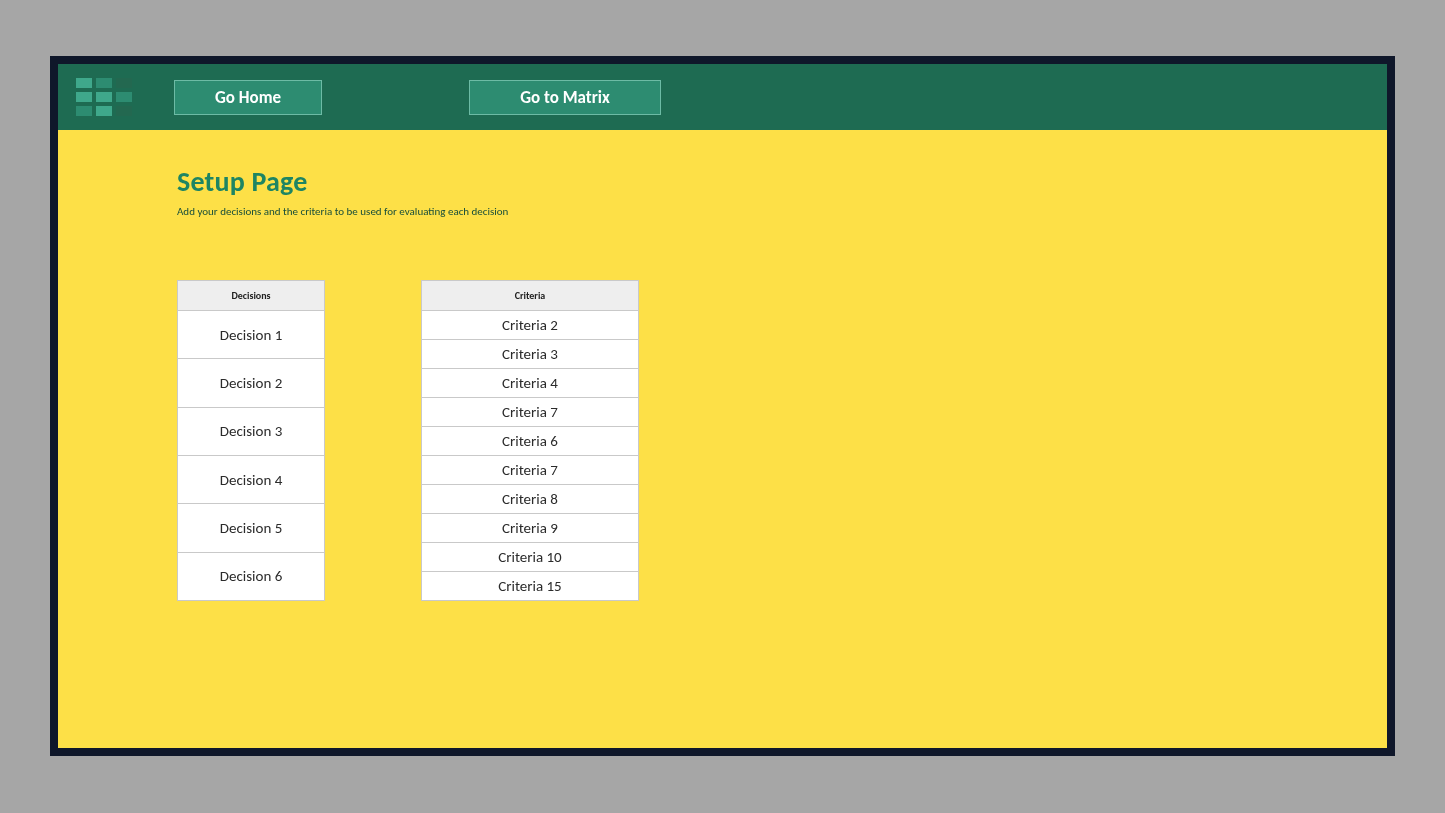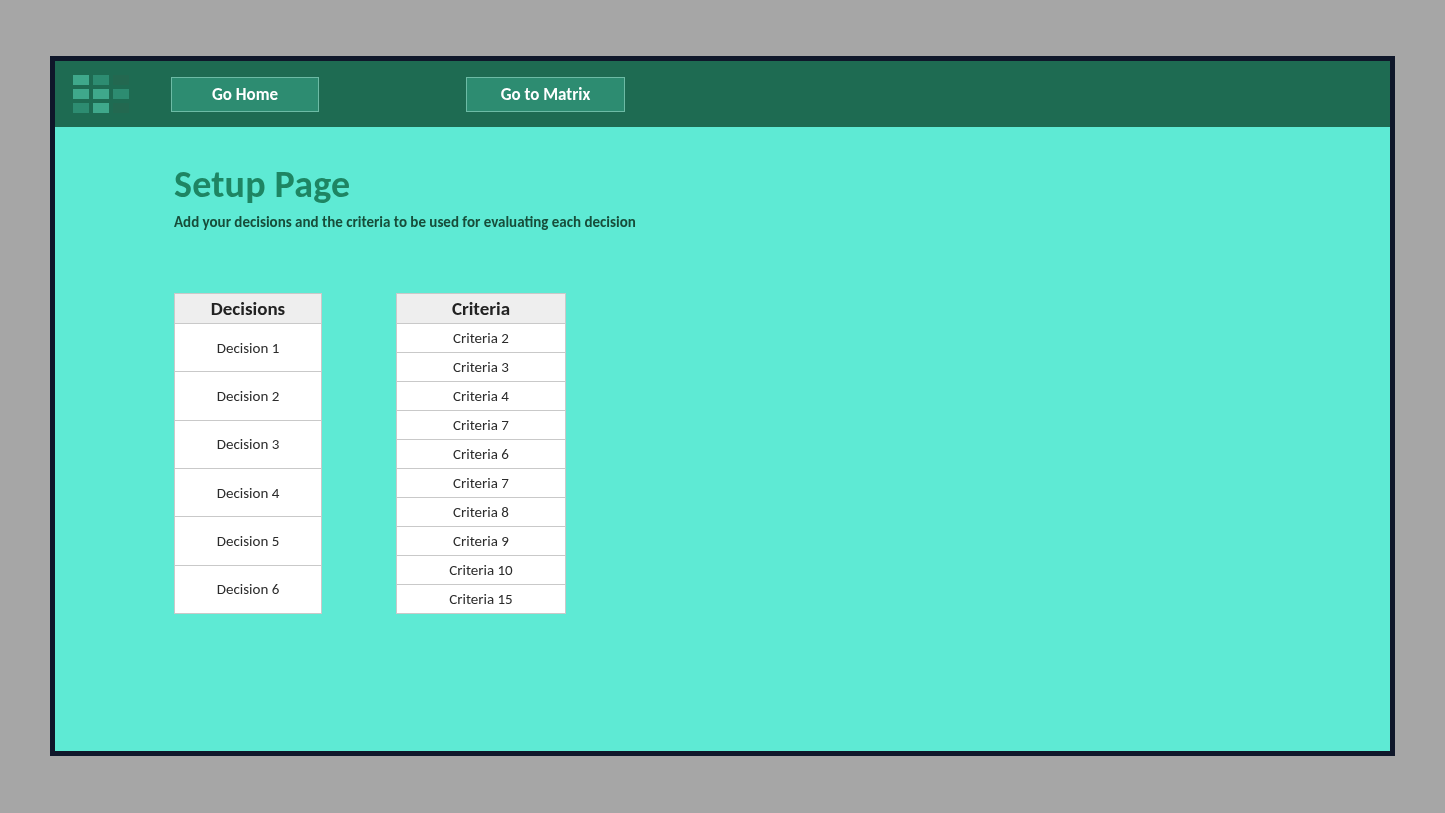--- a/index.html
+++ b/index.html
@@ -8,24 +8,24 @@
       box-sizing: border-box;
     }
     body {
       background: #a6a6a6;
       font-family: 'Segoe UI', Calibri, sans-serif;
       width: 1445px;
       height: 813px;
       padding: 56px 50px;
     }
     .card {
-      background: #5eead4;
+      background: #fde047;
       width: 100%;
       height: 700px;
-      border: 5px solid #0f172a;
+      border: 8px solid #0f172a;
       position: relative;
     }
     .topbar {
       background: #1e6b52;
       height: 66px;
       display: flex;
       align-items: center;
       padding-left: 12px;
     }
     .logo {
@@ -49,63 +49,63 @@
       font-size: 17px;
       border: 1px solid #6dbba5;
       height: 35px;
       line-height: 33px;
       width: 148px;
       text-align: center;
       cursor: pointer;
       user-select: none;
     }
     .nav-btn.matrix {
-      width: 159px;
+      width: 192px;
       margin-left: 147px;
     }
     .content {
       padding: 34px 0 0 119px;
     }
     .page-title {
       color: #1e8563;
-      font-size: 38px;
+      font-size: 28px;
       font-weight: 700;
       margin-bottom: 6px;
       letter-spacing: 0.2px;
     }
     .page-sub {
       color: #174d3a;
-      font-size: 15px;
-      font-weight: 700;
+      font-size: 11px;
+      font-weight: 400;
     }
     .tables-row {
       display: flex;
       margin-top: 62px;
     }
     .tbl {
       border-collapse: collapse;
     }
     .tbl th {
       background: #eeeeee;
       font-weight: 700;
-      font-size: 19px;
+      font-size: 10px;
       color: #222;
       border: 1px solid #c9c9c9;
       height: 30px;
     }
     .tbl td {
       background: #ffffff;
       font-size: 15px;
       color: #2b2b2b;
       border: 1px solid #c9c9c9;
       height: 29px;
       text-align: center;
     }
     .tbl.decisions { width: 148px; }
-    .tbl.criteria { width: 170px; margin-left: 74px; }
+    .tbl.criteria { width: 218px; margin-left: 96px; }
   </style>
 </head>
 <body>
 
 <div class="card">
   <div class="topbar">
     <div class="logo">
       <span class="l-brt"></span>
         <span class="l-mid"></span>
         <span class="l-drk"></span>

